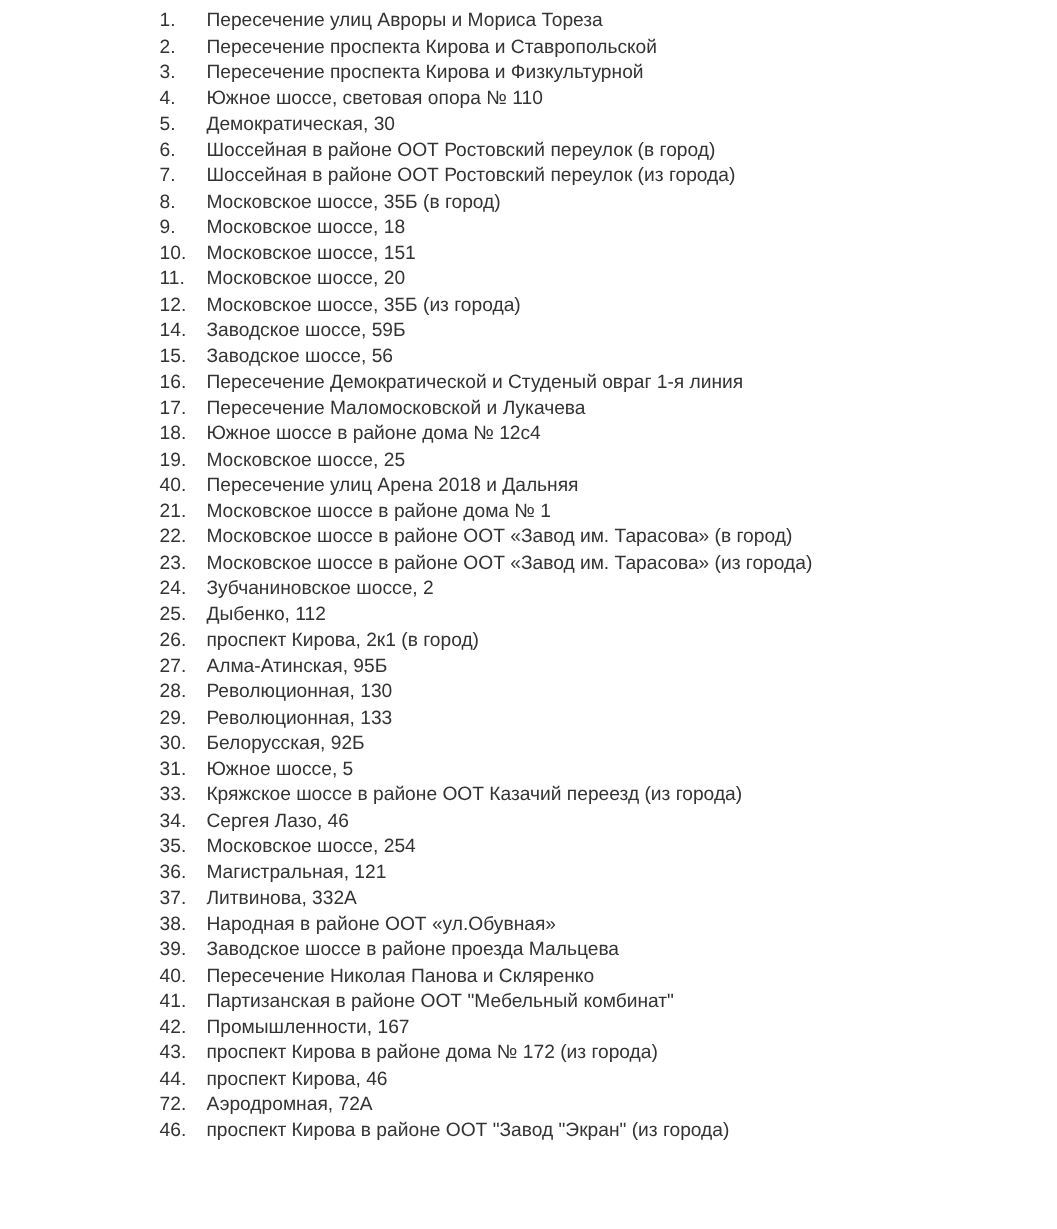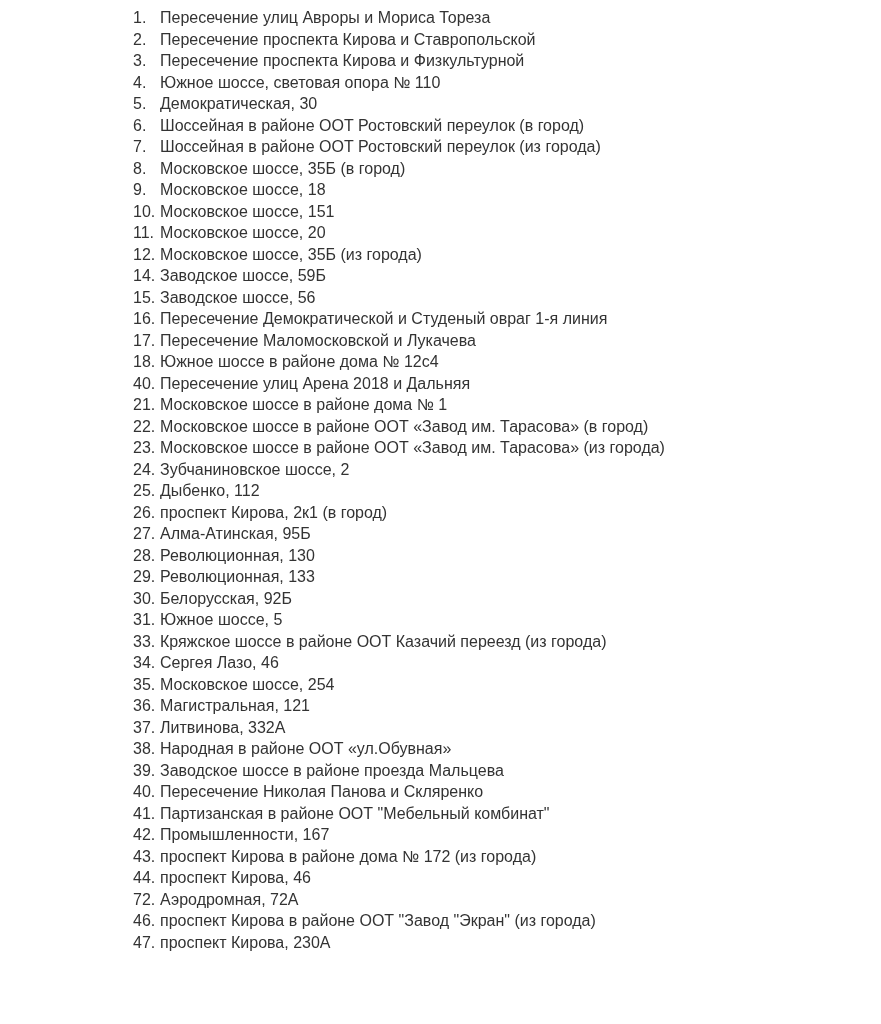--- a/index.html
+++ b/index.html
@@ -27,20 +27,21 @@
     line-height: 21.5px;
     white-space: nowrap;
   }
   .num {
     flex: 0 0 27px;
     width: 27px;
     text-align: left;
   }
   .txt {
     flex: 0 0 auto;
+    margin-left: 12px;
   }
 </style>
 </head>
 <body>
 
 <div class="page">
   <div class="address-list">
   <div class="row">
     <span class="num">1.</span>
     <span class="txt">Пересечение улиц Авроры и Мориса Тореза</span>
@@ -120,20 +121,24 @@
   <div class="row">
     <span class="num">17.</span>
     <span class="txt">Пересечение Маломосковской и Лукачева</span>
   </div>
 
   <div class="row">
     <span class="num">18.</span>
     <span class="txt">Южное шоссе в районе дома № 12с4</span>
   </div>
 
+  <div class="row">
+    <span class="num">19.</span>
+    <span class="txt">Московское шоссе, 25</span>
+  </div>
 
   <div class="row">
     <span class="num">40.</span>
     <span class="txt">Пересечение улиц Арена 2018 и Дальняя</span>
   </div>
 
   <div class="row">
     <span class="num">21.</span>
     <span class="txt">Московское шоссе в районе дома № 1</span>
   </div>
@@ -252,18 +257,14 @@
   <div class="row">
     <span class="num">72.</span>
     <span class="txt">Аэродромная, 72А</span>
   </div>
 
   <div class="row">
     <span class="num">46.</span>
     <span class="txt">проспект Кирова в районе ООТ "Завод "Экран" (из города)</span>
   </div>
 
-  <div class="row">
-    <span class="num">47.</span>
-    <span class="txt">проспект Кирова, 230А</span>
-  </div>
 </div>
 </div>
 
 </body></html>

